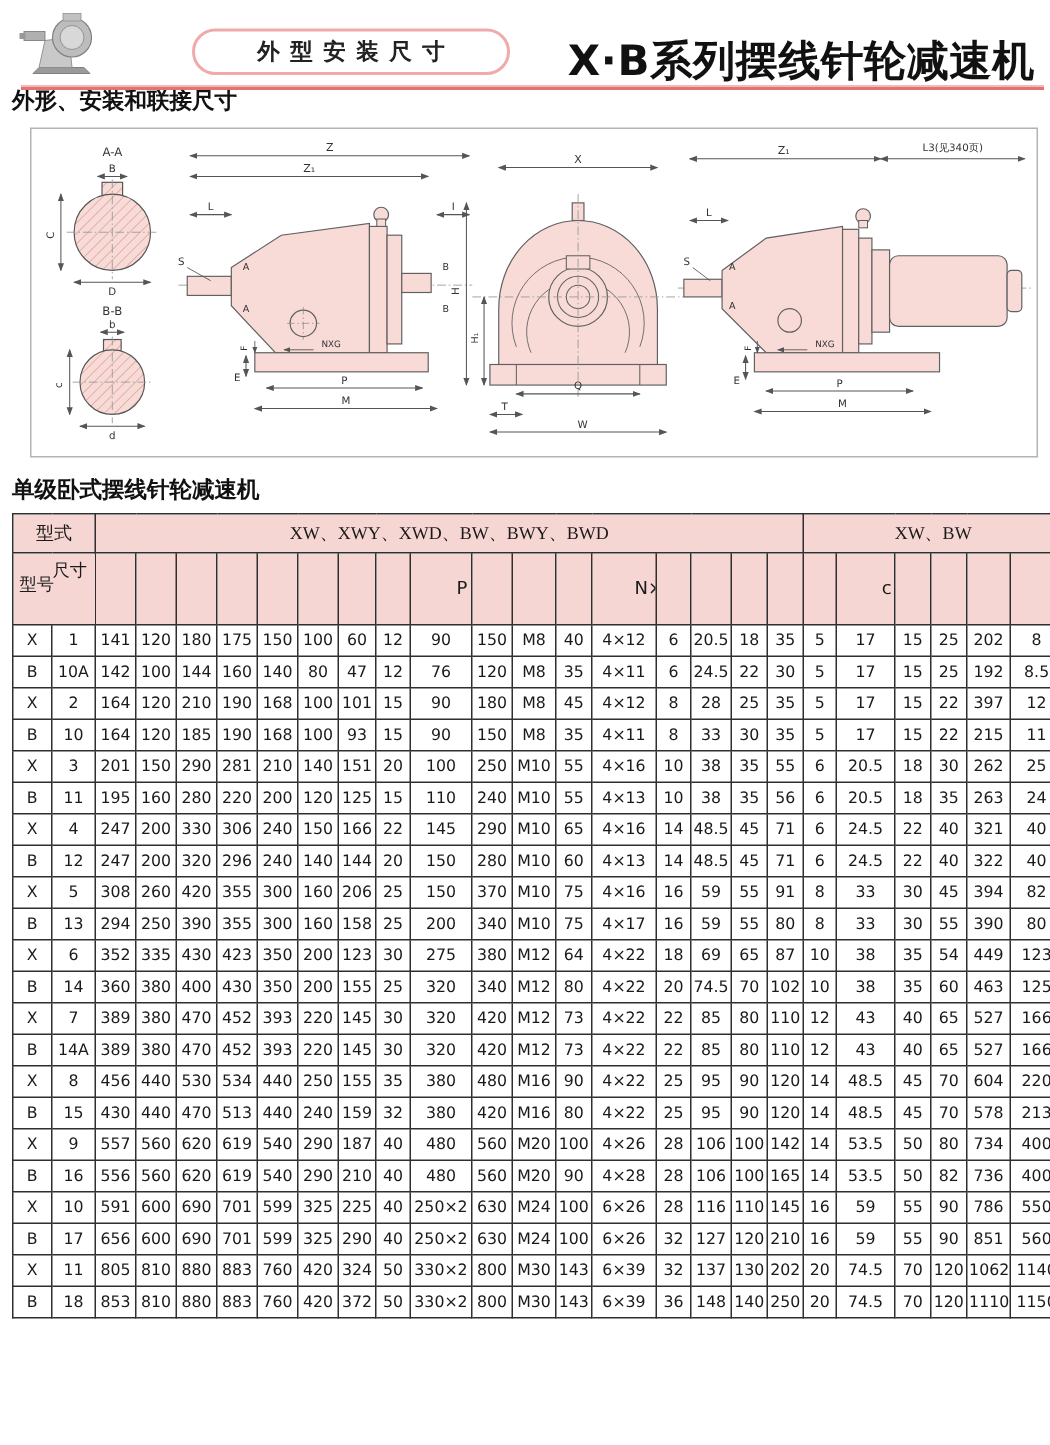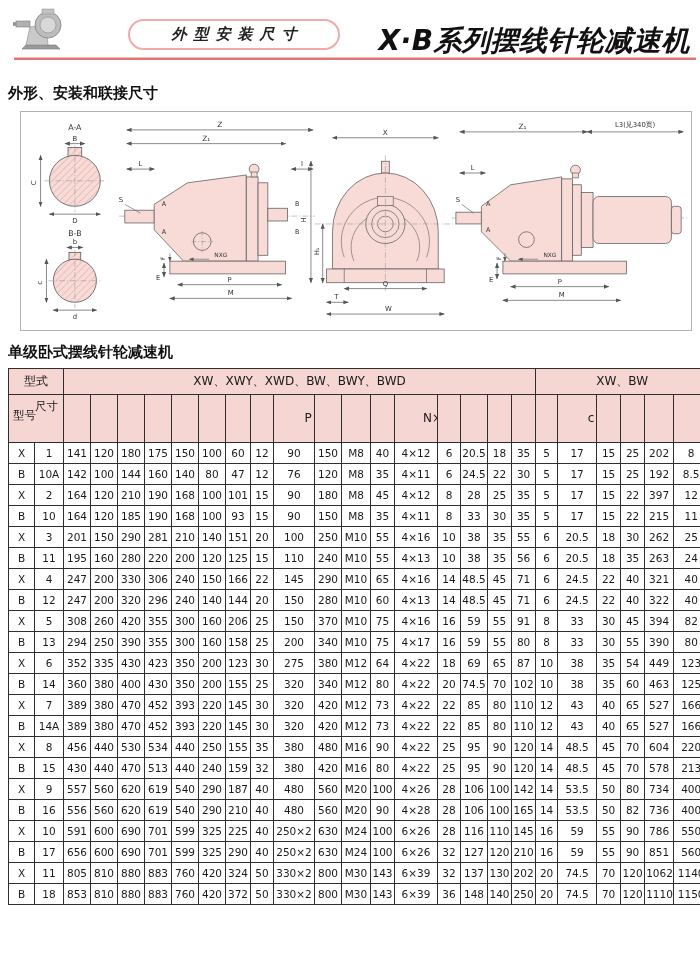--- a/index.html
+++ b/index.html
@@ -1,48 +1,48 @@
 <!DOCTYPE html>
 <html><head>
 <meta charset="utf-8">
 <style>
   * { margin:0; padding:0; box-sizing:border-box; }
   html,body { background:#ffffff; }
   body { font-family:"DejaVu Sans","Liberation Sans",sans-serif; color:#1a1a1a; }
   .page { position:relative; width:700px; height:963px; background:#fff; overflow:hidden; }
 
   
-  .topbar { position:relative; height:58px;font-style:italic; }
+  .topbar { position:relative; height:58px; }
   .logo { position:absolute; left:12px; top:5px; width:56px; height:48px; }
   .badge { position:absolute; left:128px; top:19px; width:212px; height:31px;
            border:2px solid #f0aaaa; border-radius:17px;
            display:flex; align-items:center; justify-content:center;
            font-size:15px; font-weight:bold; letter-spacing:7px; text-indent:7px; color:#222; }
   .main-title { position:absolute; right:10px; top:22px; font-size:28px; font-weight:bold; color:#111;
                 letter-spacing:0.5px; }
   .red-divider { position:absolute; left:14px; right:4px; top:57px; height:3px;
                  background:#e57272; border-top:1px solid #f2b9b9; }
 
   
   .sec-title { font-size:15px; font-weight:bold; color:#111; margin-left:8px; }
-  .sec1 { margin-top:26px; }
+  .sec1 { }
   .sec2 { margin-top:12px; }
 
   
   .drawing-box { margin:8px 8px 0 20px; height:220px; border:1px solid #b3b3b3; background:#fff; }
   .drawing-box svg { width:100%; height:100%; display:block; }
   svg text { font-family:"DejaVu Sans","Liberation Sans",sans-serif; fill:#333; }
 
   
   table.dim-table { border-collapse:collapse; table-layout:fixed; width:689px; margin:6px 0 0 8px;
                     font-size:10.5px; }
   .dim-table th, .dim-table td { border:1px solid #2f2f2f; text-align:center; vertical-align:middle;
                                  overflow:hidden; white-space:nowrap; }
   .dim-table thead th { background:#f6d6d3; font-weight:normal; font-size:12px; }
-  .grp-row th { height:26px; }
+  .grp-row th { height:26px;font-family:Liberation Serif, serif; }
   .colh-row th { height:48px; white-space:pre-line; line-height:1.25;padding-left:28px; }
   .dim-table tbody td { height:21px; background:#fff; padding:0 1px; }
   th.diag { position:relative; background:#f6d6d3;
             background-image:linear-gradient(to bottom right, transparent 49.4%, #2f2f2f 49.4%, #2f2f2f 50.6%, transparent 50.6%); }
   .diag-top { position:absolute; top:4px; right:5px; font-size:11.5px; }
   .diag-bottom { position:absolute; bottom:20px; left:4px; font-size:11.5px; }
 </style>
 </head>
 <body>
 

